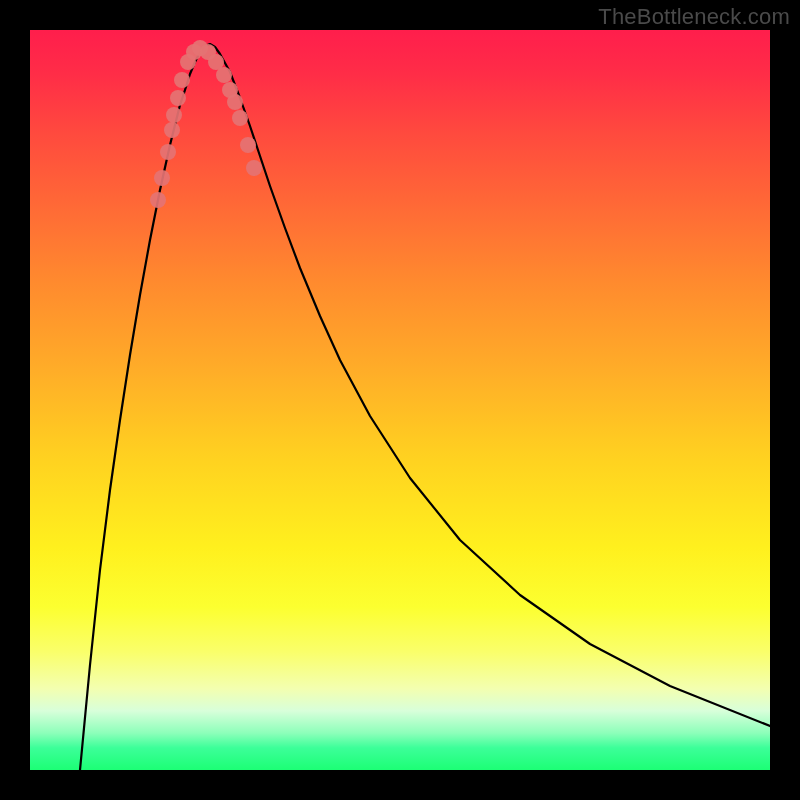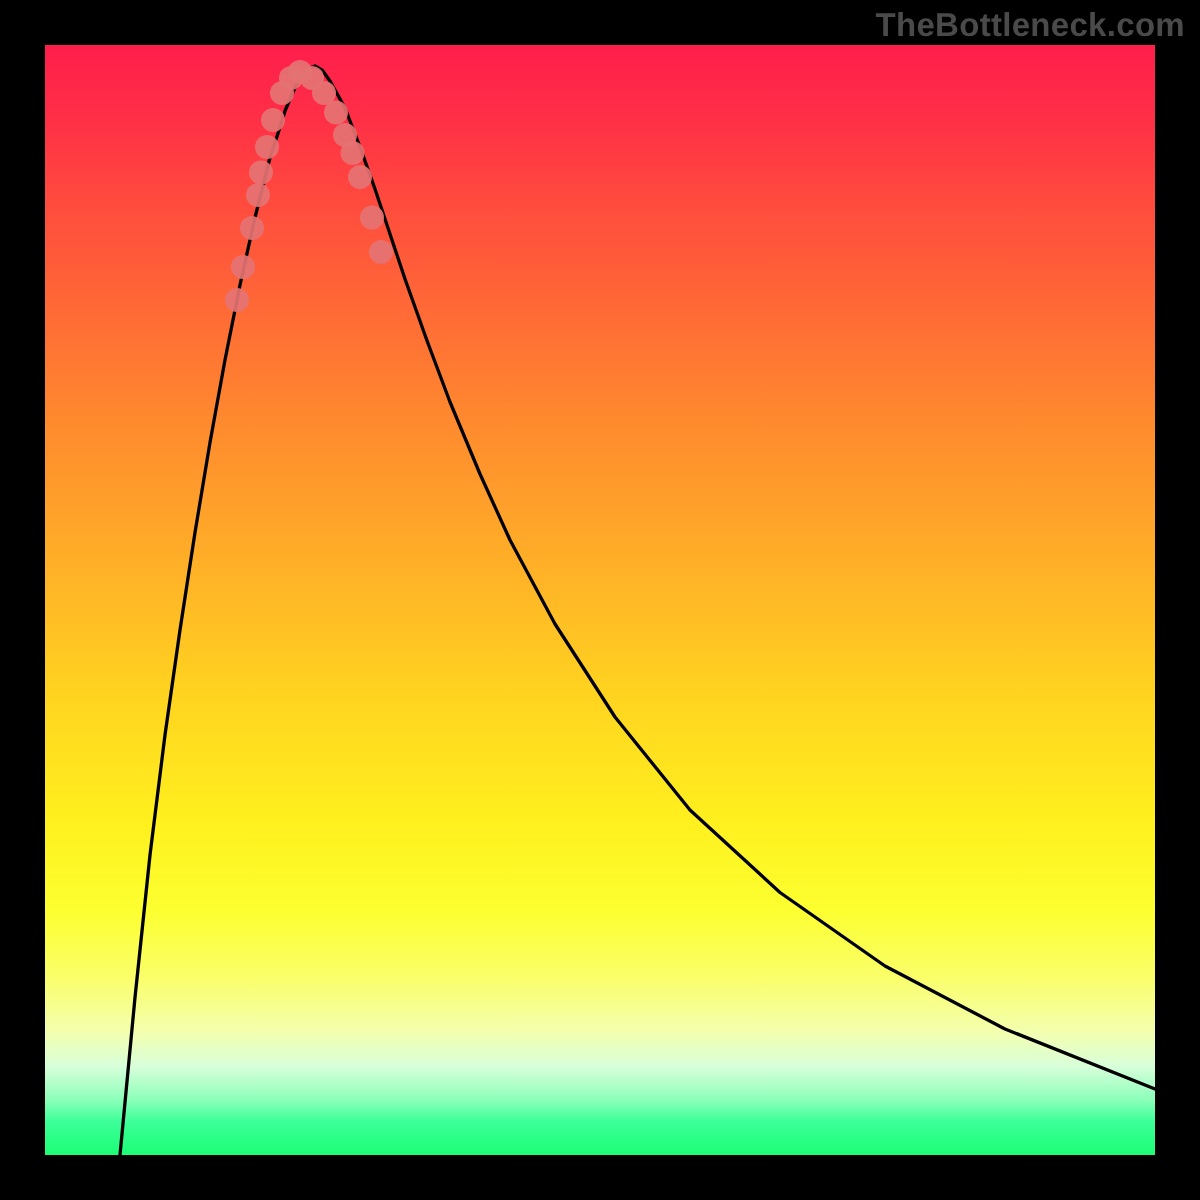--- a/index.html
+++ b/index.html
@@ -48,21 +48,21 @@
       #3cff99 97%,
       #1cff75 100%
     );
   }
   .watermark {
     position: absolute;
     top: 4px;
     right: 10px;
     color: #4a4a4a;
     font-size: 22px;
-    font-weight: 700;
+    font-weight: 400;
     letter-spacing: 0.2px;
     pointer-events: none;
   }
   svg {
     position: absolute;
     left: 0;
     top: 0;
   }
 </style>
 </head>

